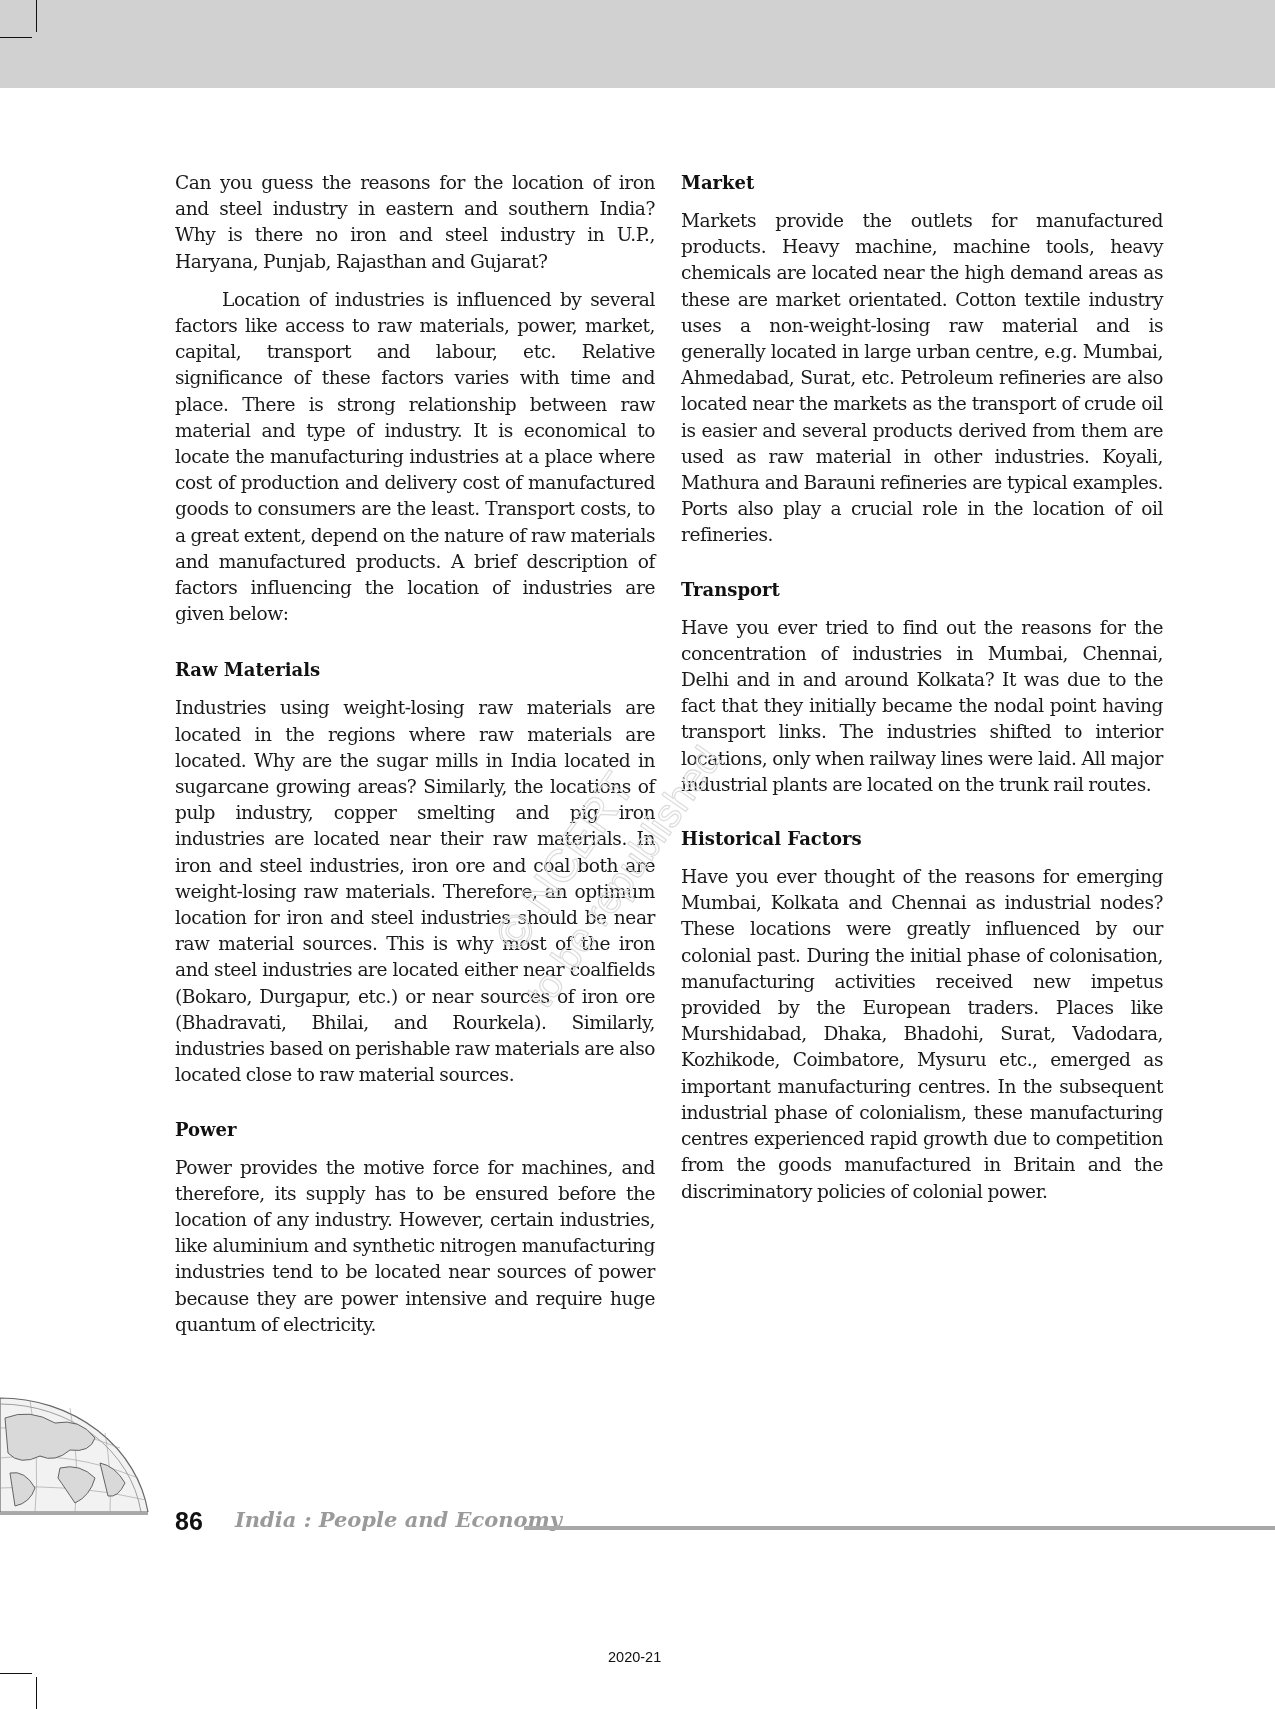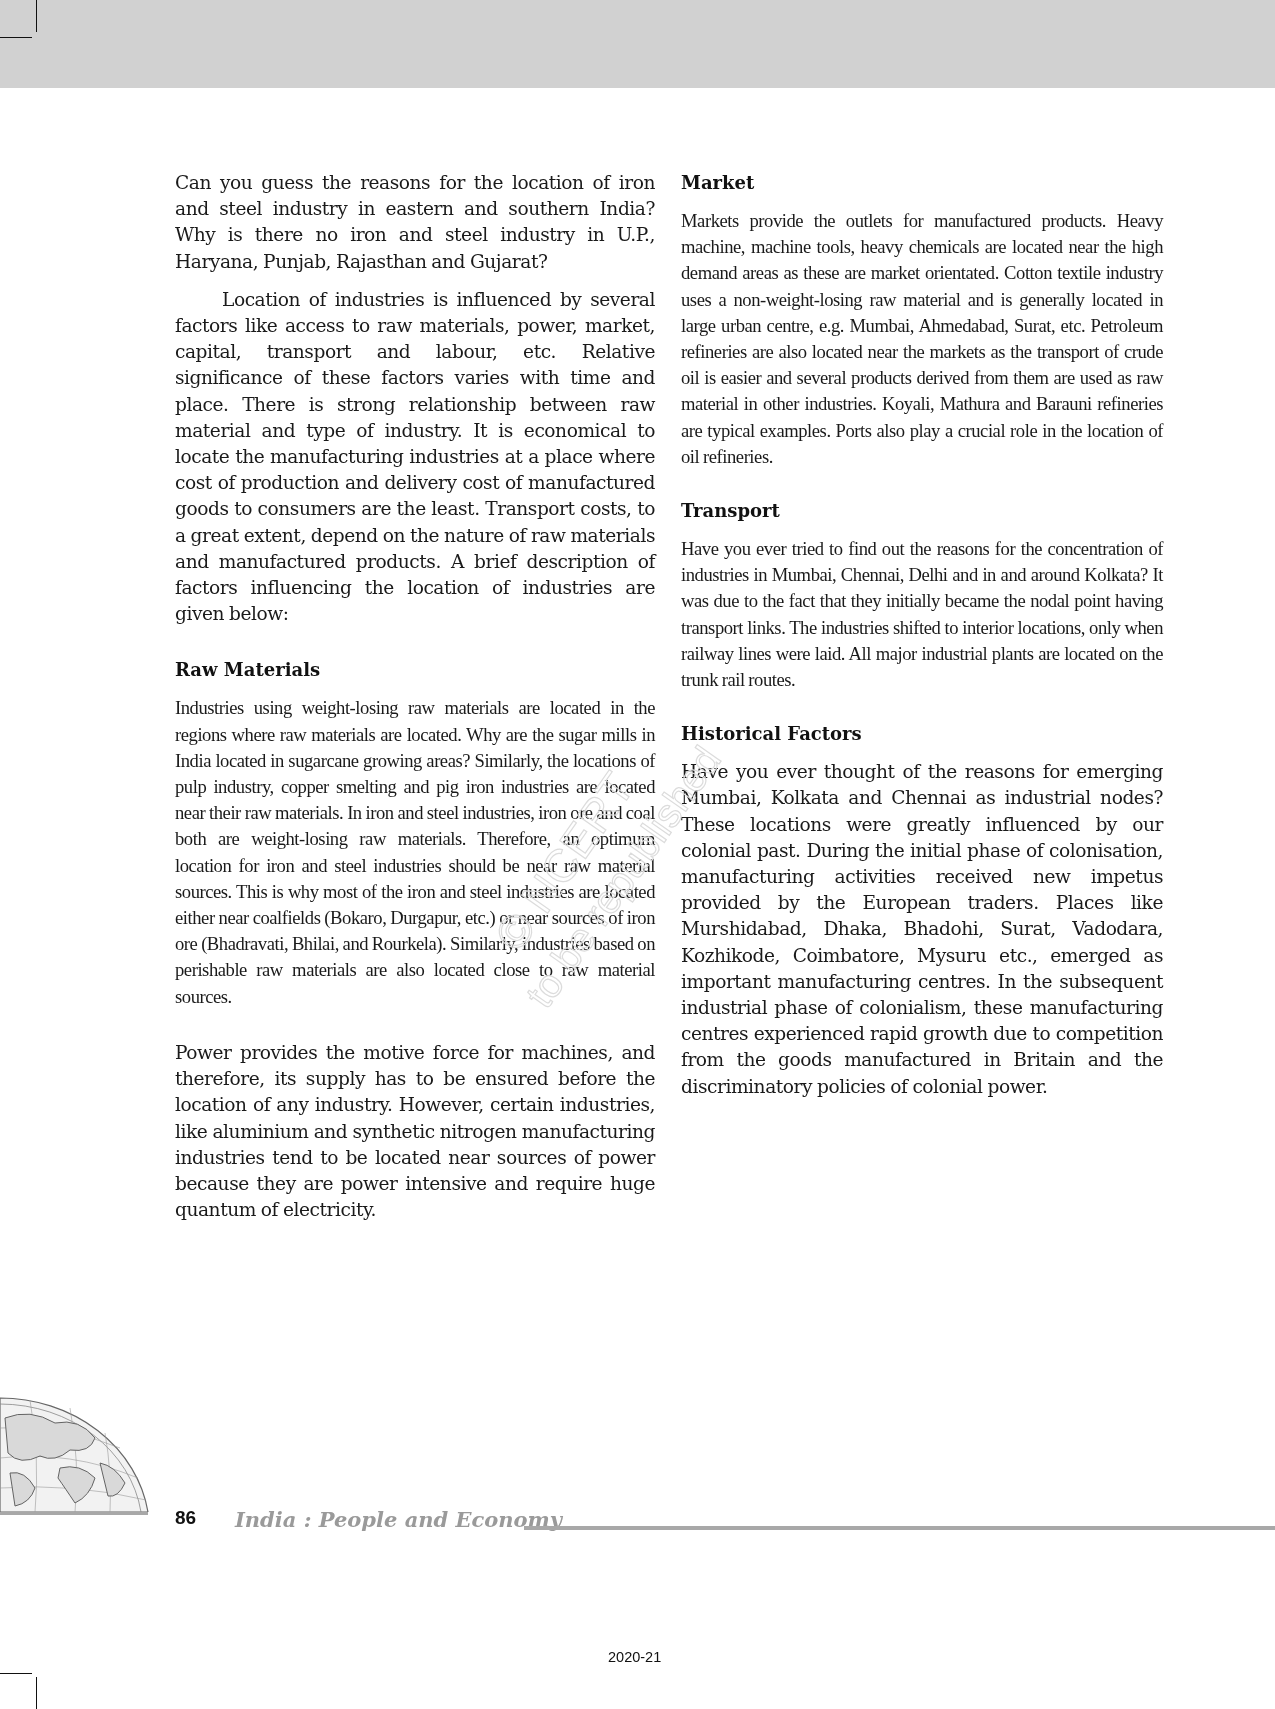--- a/index.html
+++ b/index.html
@@ -22,25 +22,25 @@
   }
   .sub-heading {
     font-family: "DejaVu Serif", serif; font-weight: bold; font-size: 18px;
     margin: 0 0 15px 0; color: #111;
   }
   p.body {
     font-family: "DejaVu Serif", serif; font-size: 18.6px; line-height: 26.2px;
     margin: 0 0 26px 0; text-align: justify; letter-spacing: -0.45px; word-spacing: -0.5px;
   }
   p.indent { text-indent: 47px; }
-  p.tight { margin-bottom: 30px; font-family: Liberation Serif, serif; }
+  p.tight { margin-bottom: 30px; }
 
   .footer-pg {
     position: absolute; left: 175px; top: 1507px;
-    font-family: "Liberation Sans", sans-serif; font-weight: bold; font-size: 19px; color: #111;
+    font-family: "Liberation Sans", sans-serif; font-weight: bold; font-size: 25px; color: #111;
   }
   .footer-title {
     position: absolute; left: 235px; top: 1507px;
     font-family: "DejaVu Serif", serif; font-style: italic; font-weight: bold; font-size: 21px; color: #9a9a9a;
   }
   .footer-rule { position: absolute; left: 524px; top: 1526px; width: 751px; height: 4px; background: #a8a8a8; }
   .globe-rule { position: absolute; left: 0; top: 1512px; width: 148px; height: 3px; background: #a8a8a8; }
   .globe { position: absolute; left: 0; top: 1378px; width: 150px; height: 134px; }
   .year {
     position: absolute; left: 608px; top: 1649px;
@@ -61,20 +61,21 @@
 <div class="crop-h" style="left:0; top:1673px; width:32px;"></div>
 <div class="crop-v" style="left:36px; top:1677px; height:32px;"></div>
 
 <div class="col col-left">
   <p class="body" style="margin-bottom:12px;">Can you guess the reasons for the location of iron and steel industry in eastern and southern India? Why is there no iron and steel industry in U.P., Haryana, Punjab, Rajasthan and Gujarat?</p>
   <p class="body indent" style="margin-bottom:32px;">Location of industries is influenced by several factors like access to raw materials, power, market, capital, transport and labour, etc. Relative significance of these factors varies with time and place. There is strong relationship between raw material and type of industry. It is economical to locate the manufacturing industries at a place where cost of production and delivery cost of manufactured goods to consumers are the least. Transport costs, to a great extent, depend on the nature of raw materials and manufactured products. A brief description of factors influencing the location of industries are given below:</p>
 
   <h2 class="sub-heading">Raw Materials</h2>
   <p class="body tight">Industries using weight-losing raw materials are located in the regions where raw materials are located. Why are the sugar mills in India located in sugarcane growing areas? Similarly, the locations of pulp industry, copper smelting and pig iron industries are located near their raw materials. In iron and steel industries, iron ore and coal both are weight-losing raw materials. Therefore, an optimum location for iron and steel industries should be near raw material sources. This is why most of the iron and steel industries are located either near coalfields (Bokaro, Durgapur, etc.) or near sources of iron ore (Bhadravati, Bhilai, and Rourkela). Similarly, industries based on perishable raw materials are also located close to raw material sources.</p>
 
+  <h2 class="sub-heading">Power</h2>
   <p class="body">Power provides the motive force for machines, and therefore, its supply has to be ensured before the location of any industry. However, certain industries, like aluminium and synthetic nitrogen manufacturing industries tend to be located near sources of power because they are power intensive and require huge quantum of electricity.</p>
 </div>
 
 <div class="col col-right" style="top:172px;">
   <h2 class="sub-heading">Market</h2>
   <p class="body tight">Markets provide the outlets for manufactured products. Heavy machine, machine tools, heavy chemicals are located near the high demand areas as these are market orientated. Cotton textile industry uses a non-weight-losing raw material and is generally located in large urban centre, e.g. Mumbai, Ahmedabad, Surat, etc. Petroleum refineries are also located near the markets as the transport of crude oil is easier and several products derived from them are used as raw material in other industries. Koyali, Mathura and Barauni refineries are typical examples. Ports also play a crucial role in the location of oil refineries.</p>
 
   <h2 class="sub-heading">Transport</h2>
   <p class="body tight">Have you ever tried to find out the reasons for the concentration of industries in Mumbai, Chennai, Delhi and in and around Kolkata? It was due to the fact that they initially became the nodal point having transport links. The industries shifted to interior locations, only when railway lines were laid. All major industrial plants are located on the trunk rail routes.</p>
 

